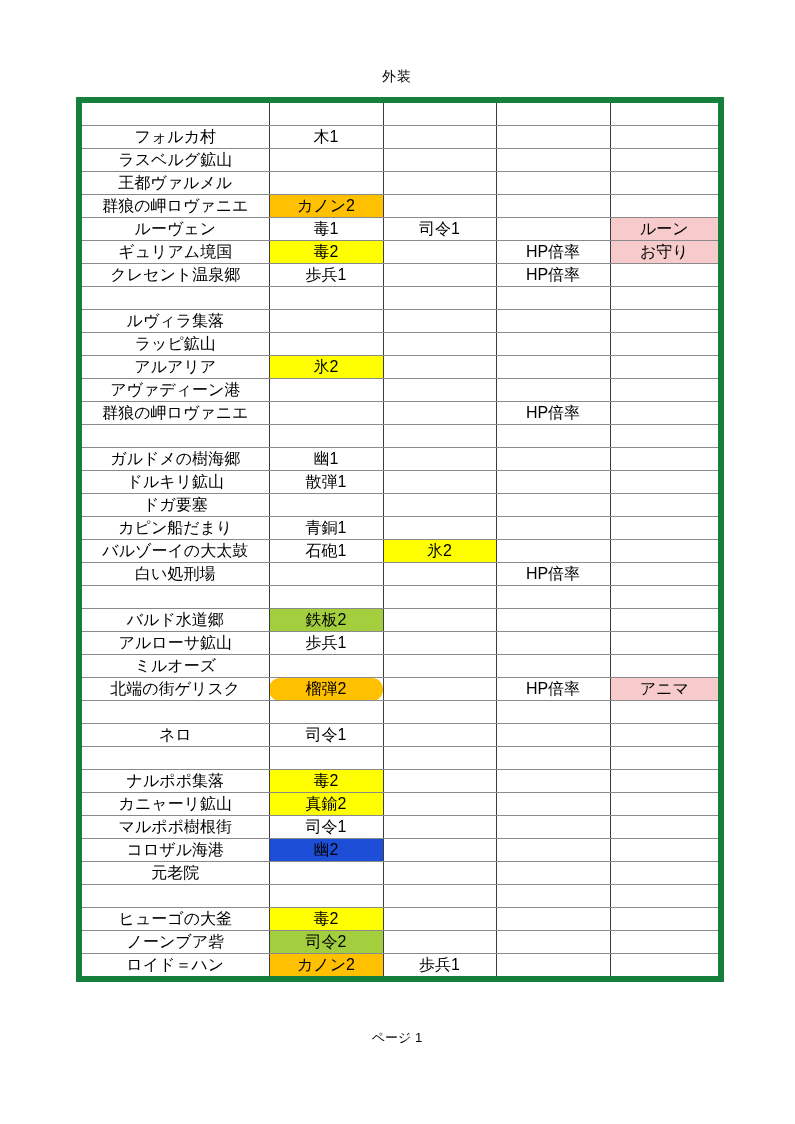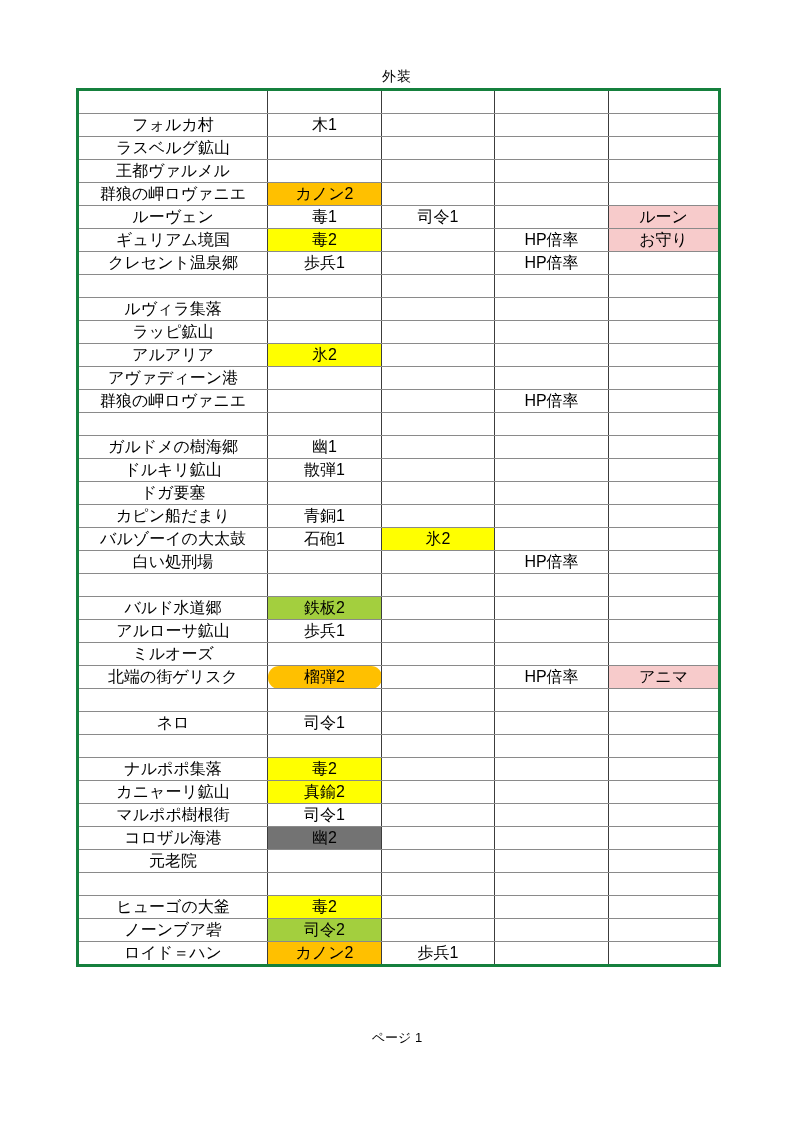--- a/index.html
+++ b/index.html
@@ -3,43 +3,44 @@
 <meta charset="utf-8">
 <style>
   html, body {
     margin: 0;
     padding: 0;
     background: #ffffff;
     font-family: "Liberation Sans", "DejaVu Sans", sans-serif;
   }
   .page {
     position: relative;
-    width: 795px;
+    width: 720px;
     height: 1124px;
     background: #ffffff;
     overflow: hidden;
+    padding-left: 17px;
   }
   .title {
     position: absolute;
     left: 76px;
     top: 68px;
     width: 642px;
     text-align: center;
     font-size: 14px;
     color: #000000;
     letter-spacing: 1px;
   }
   table.grid {
     position: absolute;
     left: 76px;
-    top: 88px;
+    top: 97px;
     width: 642px;
     border-collapse: collapse;
     table-layout: fixed;
-    border: 3px solid #15803d;
+    border: 6px solid #15803d;
   }
   table.grid td {
     height: 22px;
     line-height: 22px;
     padding: 0;
     text-align: center;
     vertical-align: middle;
     font-size: 16px;
     color: #000000;
     border-left: 1px solid #3c3c3c;
@@ -293,21 +294,21 @@
         </tr>
         <tr>
           <td>マルポポ樹根街</td>
           <td>司令1</td>
           <td></td>
           <td></td>
           <td></td>
         </tr>
         <tr>
           <td>コロザル海港</td>
-          <td style="background-color: #737373; margin-top: 36px;">幽2</td>
+          <td style="background-color: #1d4ed8; margin-top: 36px;">幽2</td>
           <td></td>
           <td></td>
           <td></td>
         </tr>
         <tr>
           <td>元老院</td>
           <td></td>
           <td></td>
           <td></td>
           <td></td>

